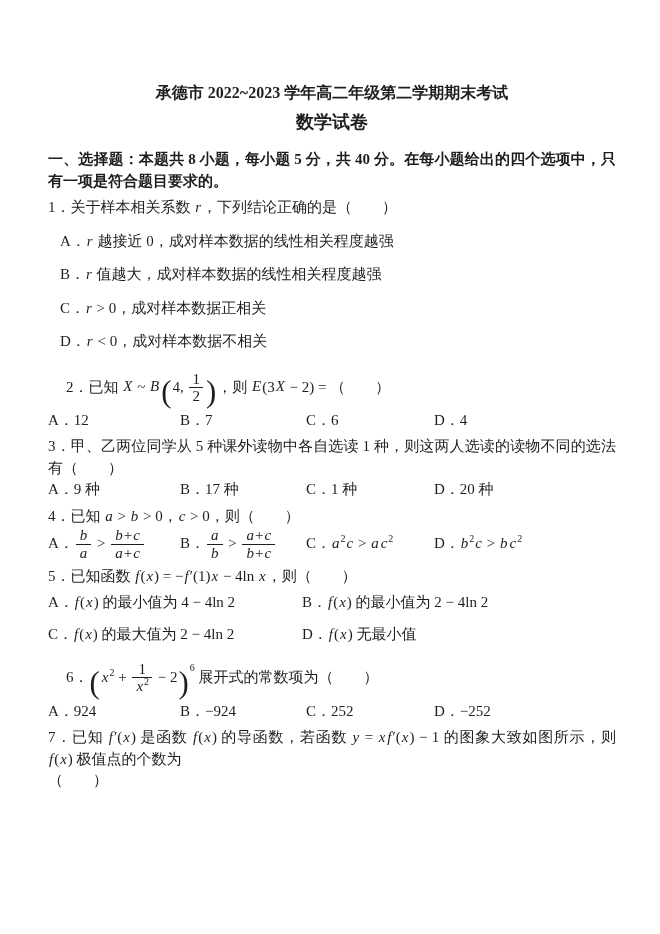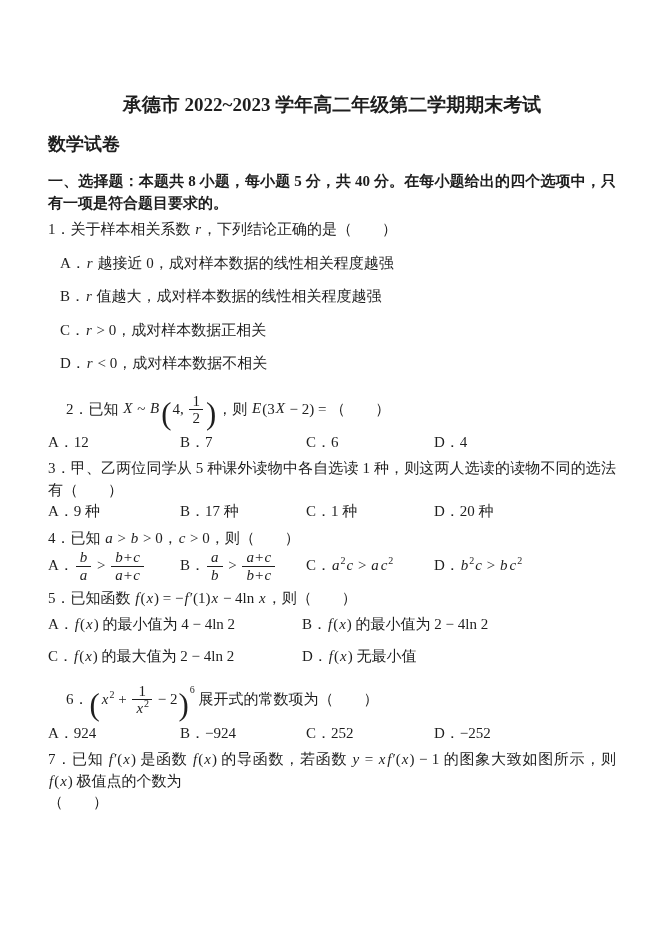--- a/index.html
+++ b/index.html
@@ -5,22 +5,22 @@
   html,body{margin:0;padding:0;}
   body{
     width:660px;height:934px;
     background:#ffffff;
     color:#1e1e1e;
     font-family:"Liberation Serif","DejaVu Serif",serif;
     font-size:15px;line-height:21.5px;
     overflow:hidden;
   }
   .sheet{padding:76px 44px 0 48px;}
-  .title{margin:16px;text-align:center;font-weight:700;font-size:19px;line-height:25px;}
-  .subtitle{margin:6px 0 15px 0;font-weight:700;font-size:18px;line-height:23px;}
+  .title{margin:4px;text-align:center;font-weight:700;font-size:16px;line-height:25px;}
+  .subtitle{margin:6px 0 15px 0;text-align:center;font-weight:700;font-size:18px;line-height:23px;}
   p{margin:0;}
   .bold{font-weight:700;}
   .just{text-align:justify;}
   .q{margin-top:5px;}
   .optline{margin:12px;}
   .opts4{display:grid;grid-template-columns:132px 126px 128px auto;align-items:center;}
   .opts2{display:grid;grid-template-columns:254px auto;align-items:center;}
   .sparse{padding:5px 0;}
   .mvar{font-style:italic;padding:0 1px;}
   sup.msup{font-size:10px;line-height:0;vertical-align:super;}

